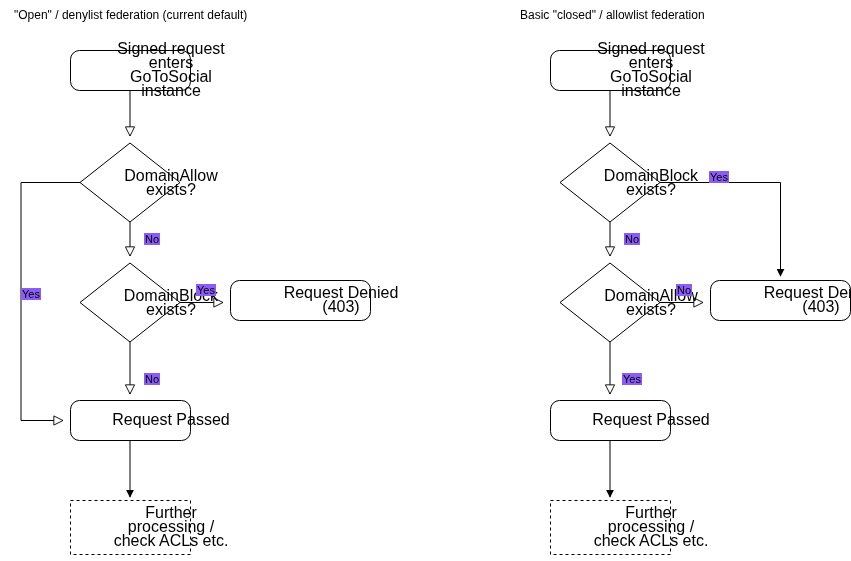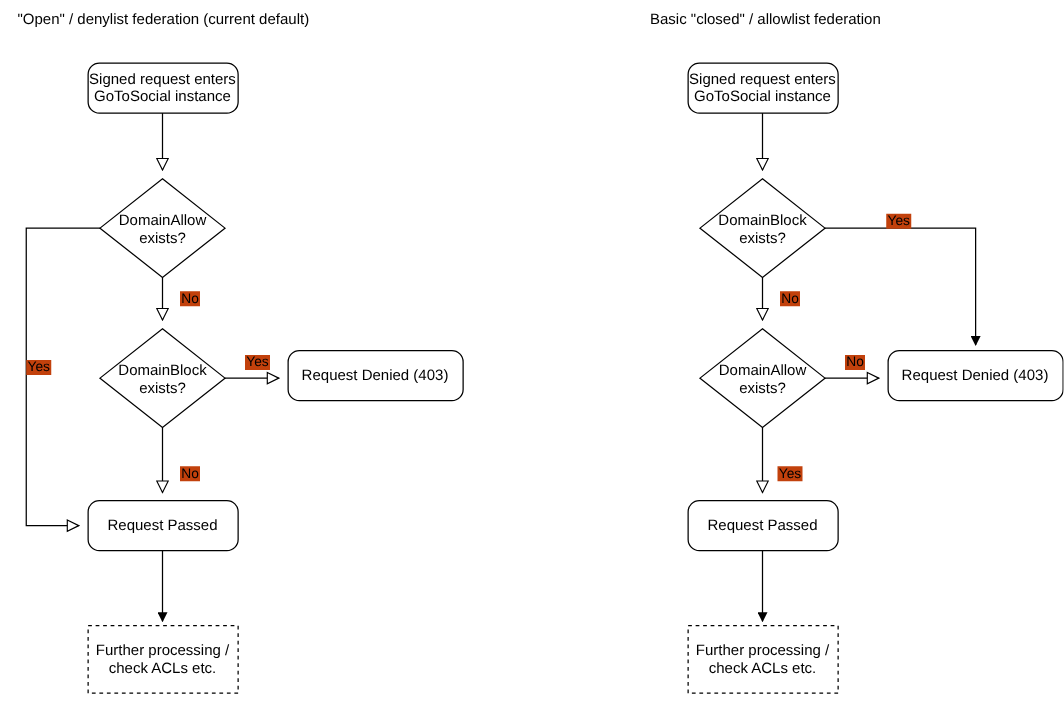--- a/index.html
+++ b/index.html
@@ -25,39 +25,40 @@
     width: 851px;
     height: 561px;
     overflow: visible;
   }
   .node-label {
     position: absolute;
     display: flex;
     align-items: center;
     justify-content: center;
     text-align: center;
-    font-size: 12px;
+    font-size: 16px;
     line-height: 14px;
     color: #000000;
     pointer-events: none;
     white-space: pre-line;
+    padding-left: 41px;
   }
   .col-title {
     position: absolute;
     font-size: 12px;
     line-height: 14px;
     color: #000000;
     white-space: nowrap;
   }
   .edge-label {
     position: absolute;
     font-size: 11px;
     line-height: 12px;
     color: #000000;
-    background: #c2410c;
+    background: #8b5cf6;
     padding: 0 1px;
     white-space: nowrap;
   }
   .hit {
     position: absolute;
     background: transparent;
   }
 </style>
 </head>
 <body>

